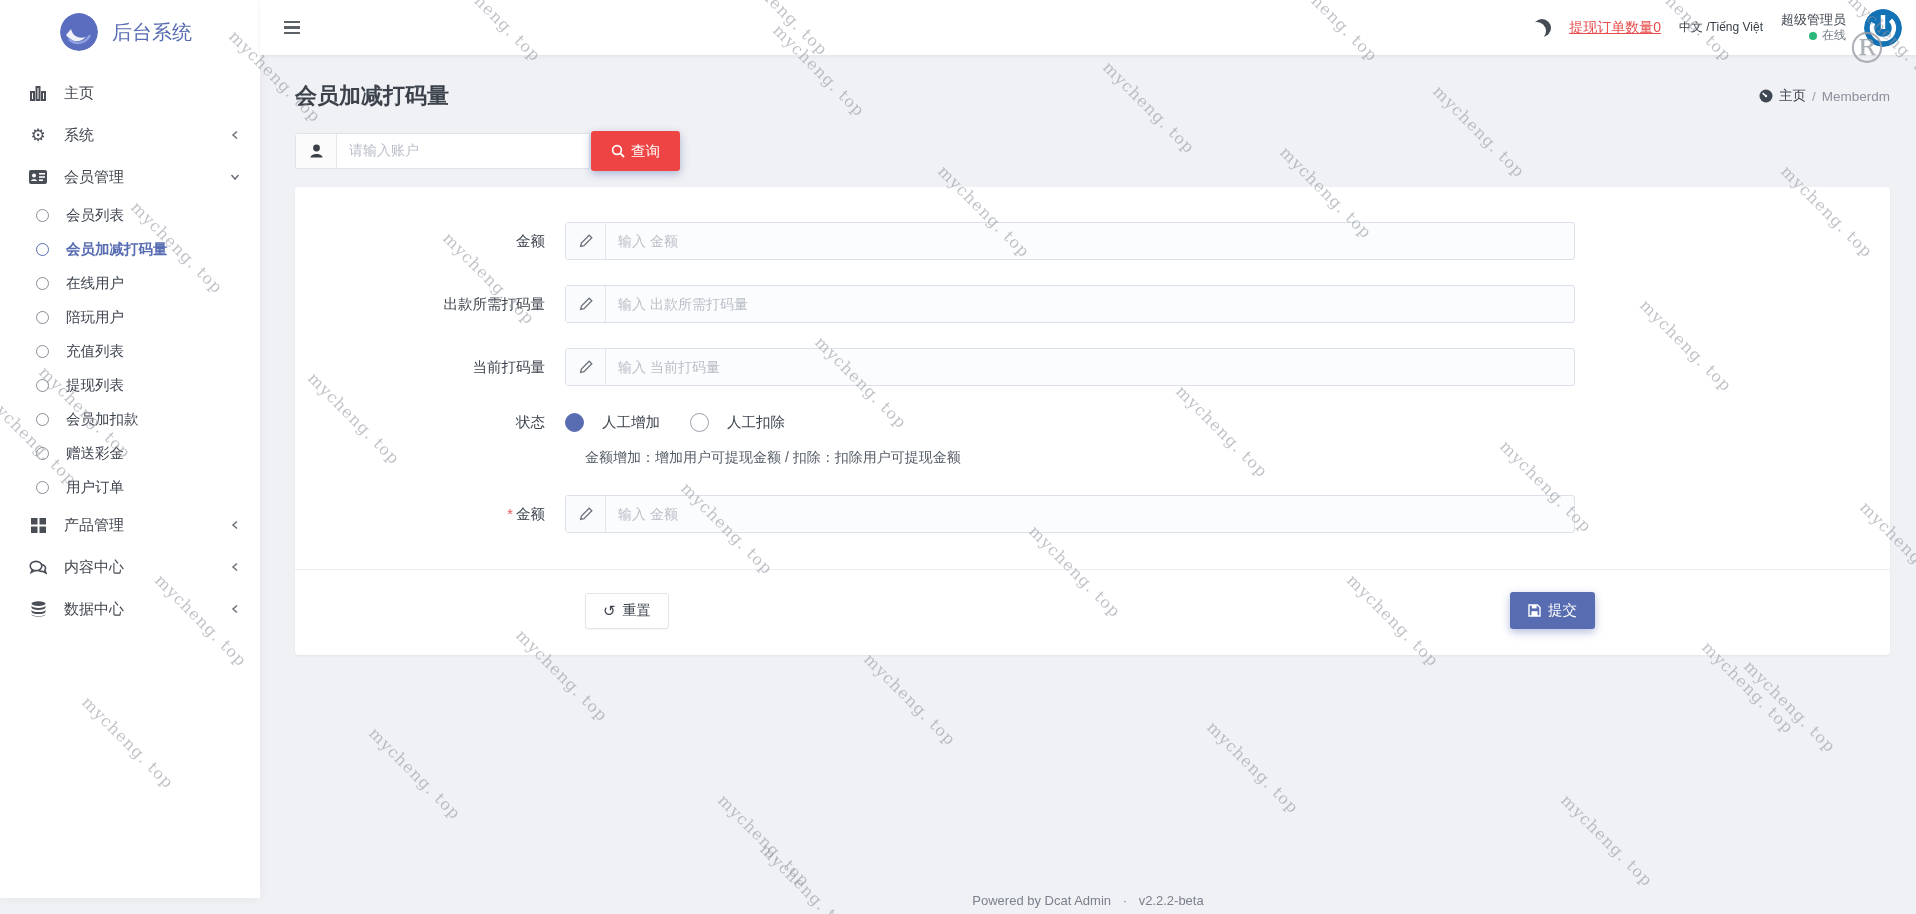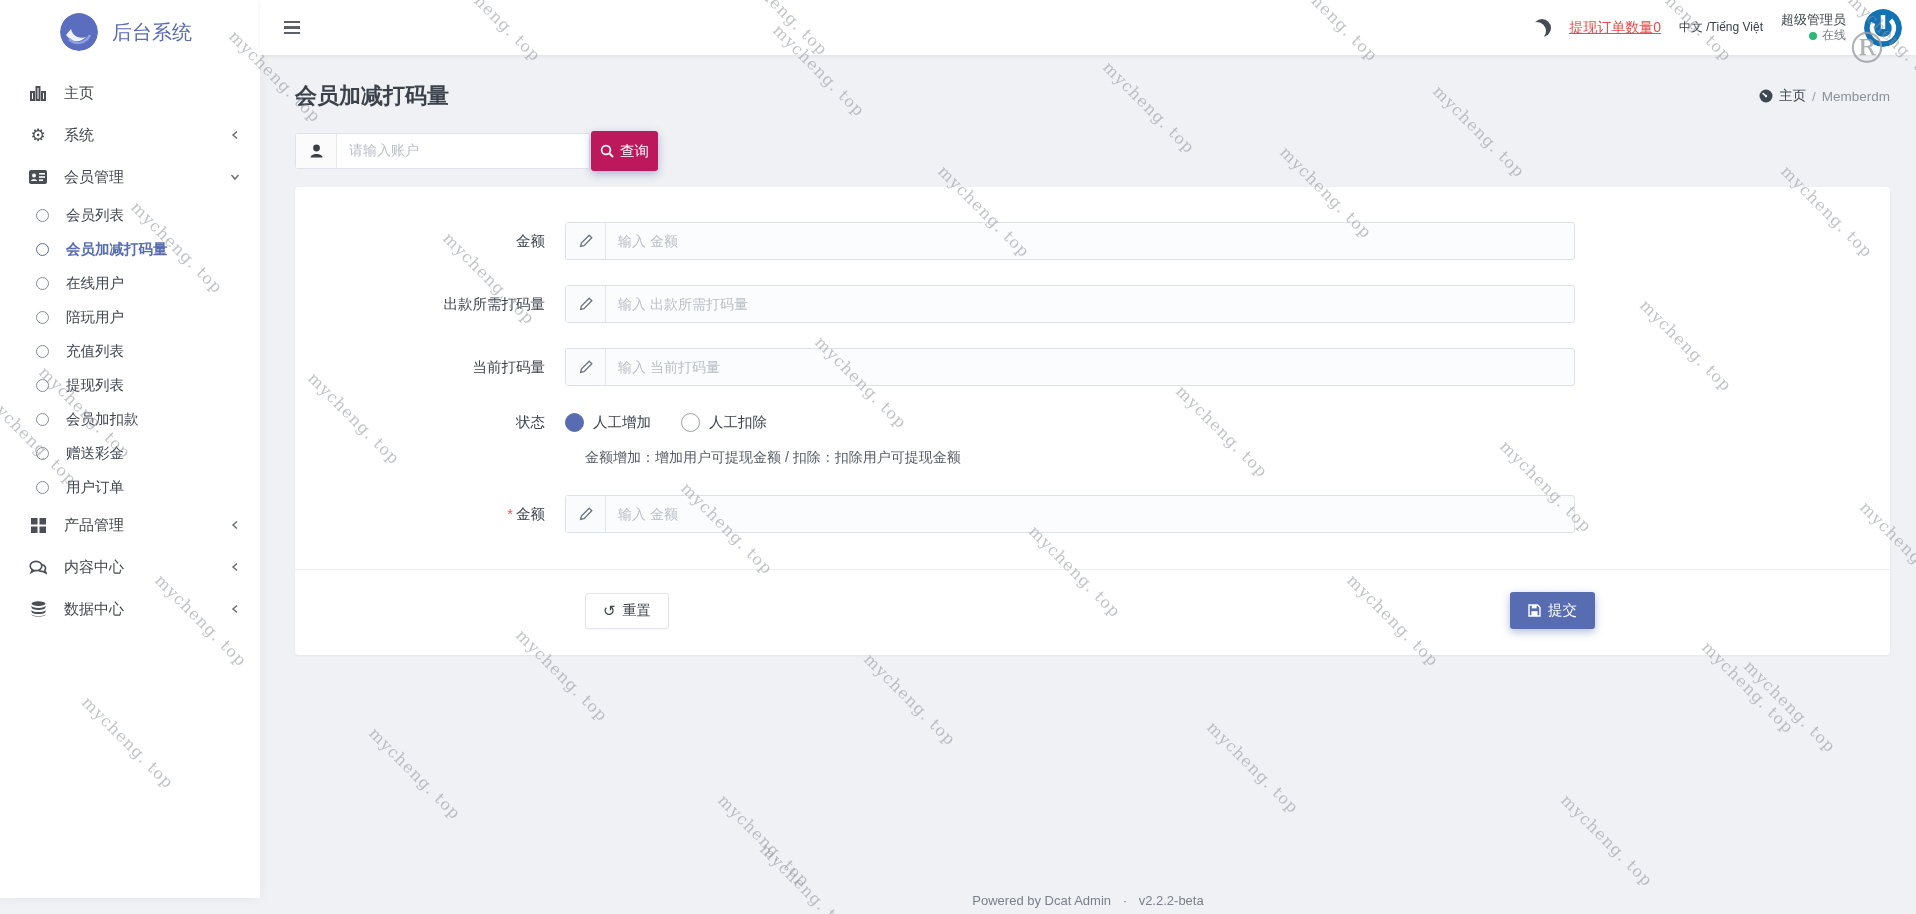--- a/index.html
+++ b/index.html
@@ -57,42 +57,42 @@
   .breadcrumb .bc-sep { color:#9aa0aa; }
   .breadcrumb .bc-cur { color:#8a919c; }
 
   .search-row { margin-top:20px; display:flex; align-items:center; height:40px; }
   .search-group { display:flex; width:295px; height:36px; background:#fff;
                   border:1px solid #dfe3e9; border-radius:3px 0 0 3px; }
   .search-addon { width:41px; border-right:1px solid #e4e7ec; display:flex; align-items:center;
                   justify-content:center; background:#fbfbfc; }
   .search-input { flex:1; border:none; outline:none; padding:0 12px; font-size:14px; color:#495057; background:transparent;font-family:Liberation Mono, monospace; }
   .search-input::placeholder { color:#b9bec7; }
-  .btn-query { height:40px; padding:0 9px; background:#be185d; color:#fff; border:none; border-radius:3px;
+  .btn-query { height:40px; padding:0 20px; background:#ef4444; color:#fff; border:none; border-radius:3px;
                font-size:14.5px; display:flex; align-items:center; gap:6px; cursor:pointer;
                box-shadow:0 3px 8px rgba(88,108,177,.45); margin-left:1px; }
 
   .card { margin-top:16px; width:1595px; background:#fff; border-radius:4px;
           box-shadow:0 1px 3px rgba(0,0,0,.05); padding-top:35px; }
   .form-row { display:flex; margin-bottom:25px; }
   .form-label { width:270px; text-align:right; padding-right:20px; font-size:14.5px; color:#3d444e;
                 line-height:38px; flex:0 0 270px; }
   .req-star { color:#ea5455; margin-right:3px; }
   .input-group { display:flex; width:1010px; height:38px; border:1px solid #dce0e8; border-radius:3px;
                  background:#fbfcfd; }
   .input-addon { width:40px; border-right:1px solid #e3e6ec; display:flex; align-items:center;
                  justify-content:center; background:#fafbfc; }
   .form-input { flex:1; border:none; outline:none; background:transparent; padding:0 12px;
                 font-size:14px; color:#495057; }
   .form-input::placeholder { color:#b9bec7; }
 
   .status-row { display:flex; margin-bottom:8px; }
   .status-row .form-label { line-height:22px; }
   .radios { display:flex; align-items:center; gap:30px; }
-  .radio-opt { display:flex; align-items:center; gap:9px; cursor:pointer;justify-content:flex-end; }
+  .radio-opt { display:flex; align-items:center; gap:18px; cursor:pointer;justify-content:flex-end; }
   .radio { width:19px; height:19px; border-radius:50%; border:1.5px solid #9aa1aa; background:#fff; }
   .radio.checked { background:#586cb1; border-color:#586cb1; }
   .radio-label { font-size:14.5px; color:#3d444e; }
   .help-row { padding-left:290px; margin:16px 0 28px; font-size:14px; color:#545b65; }
 
   .card-footer { margin-top:36px; border-top:1px solid #eceef2; padding:22px 295px 26px 290px;
                  display:flex; align-items:center; justify-content:space-between; }
   .btn-reset { background:#fff; border:1px solid #e2e5ea; border-radius:3px; padding:8px 17px;
                font-size:14px; color:#3f454d; display:flex; align-items:center; gap:7px; cursor:pointer;
                box-shadow:0 1px 2px rgba(0,0,0,.04); }

